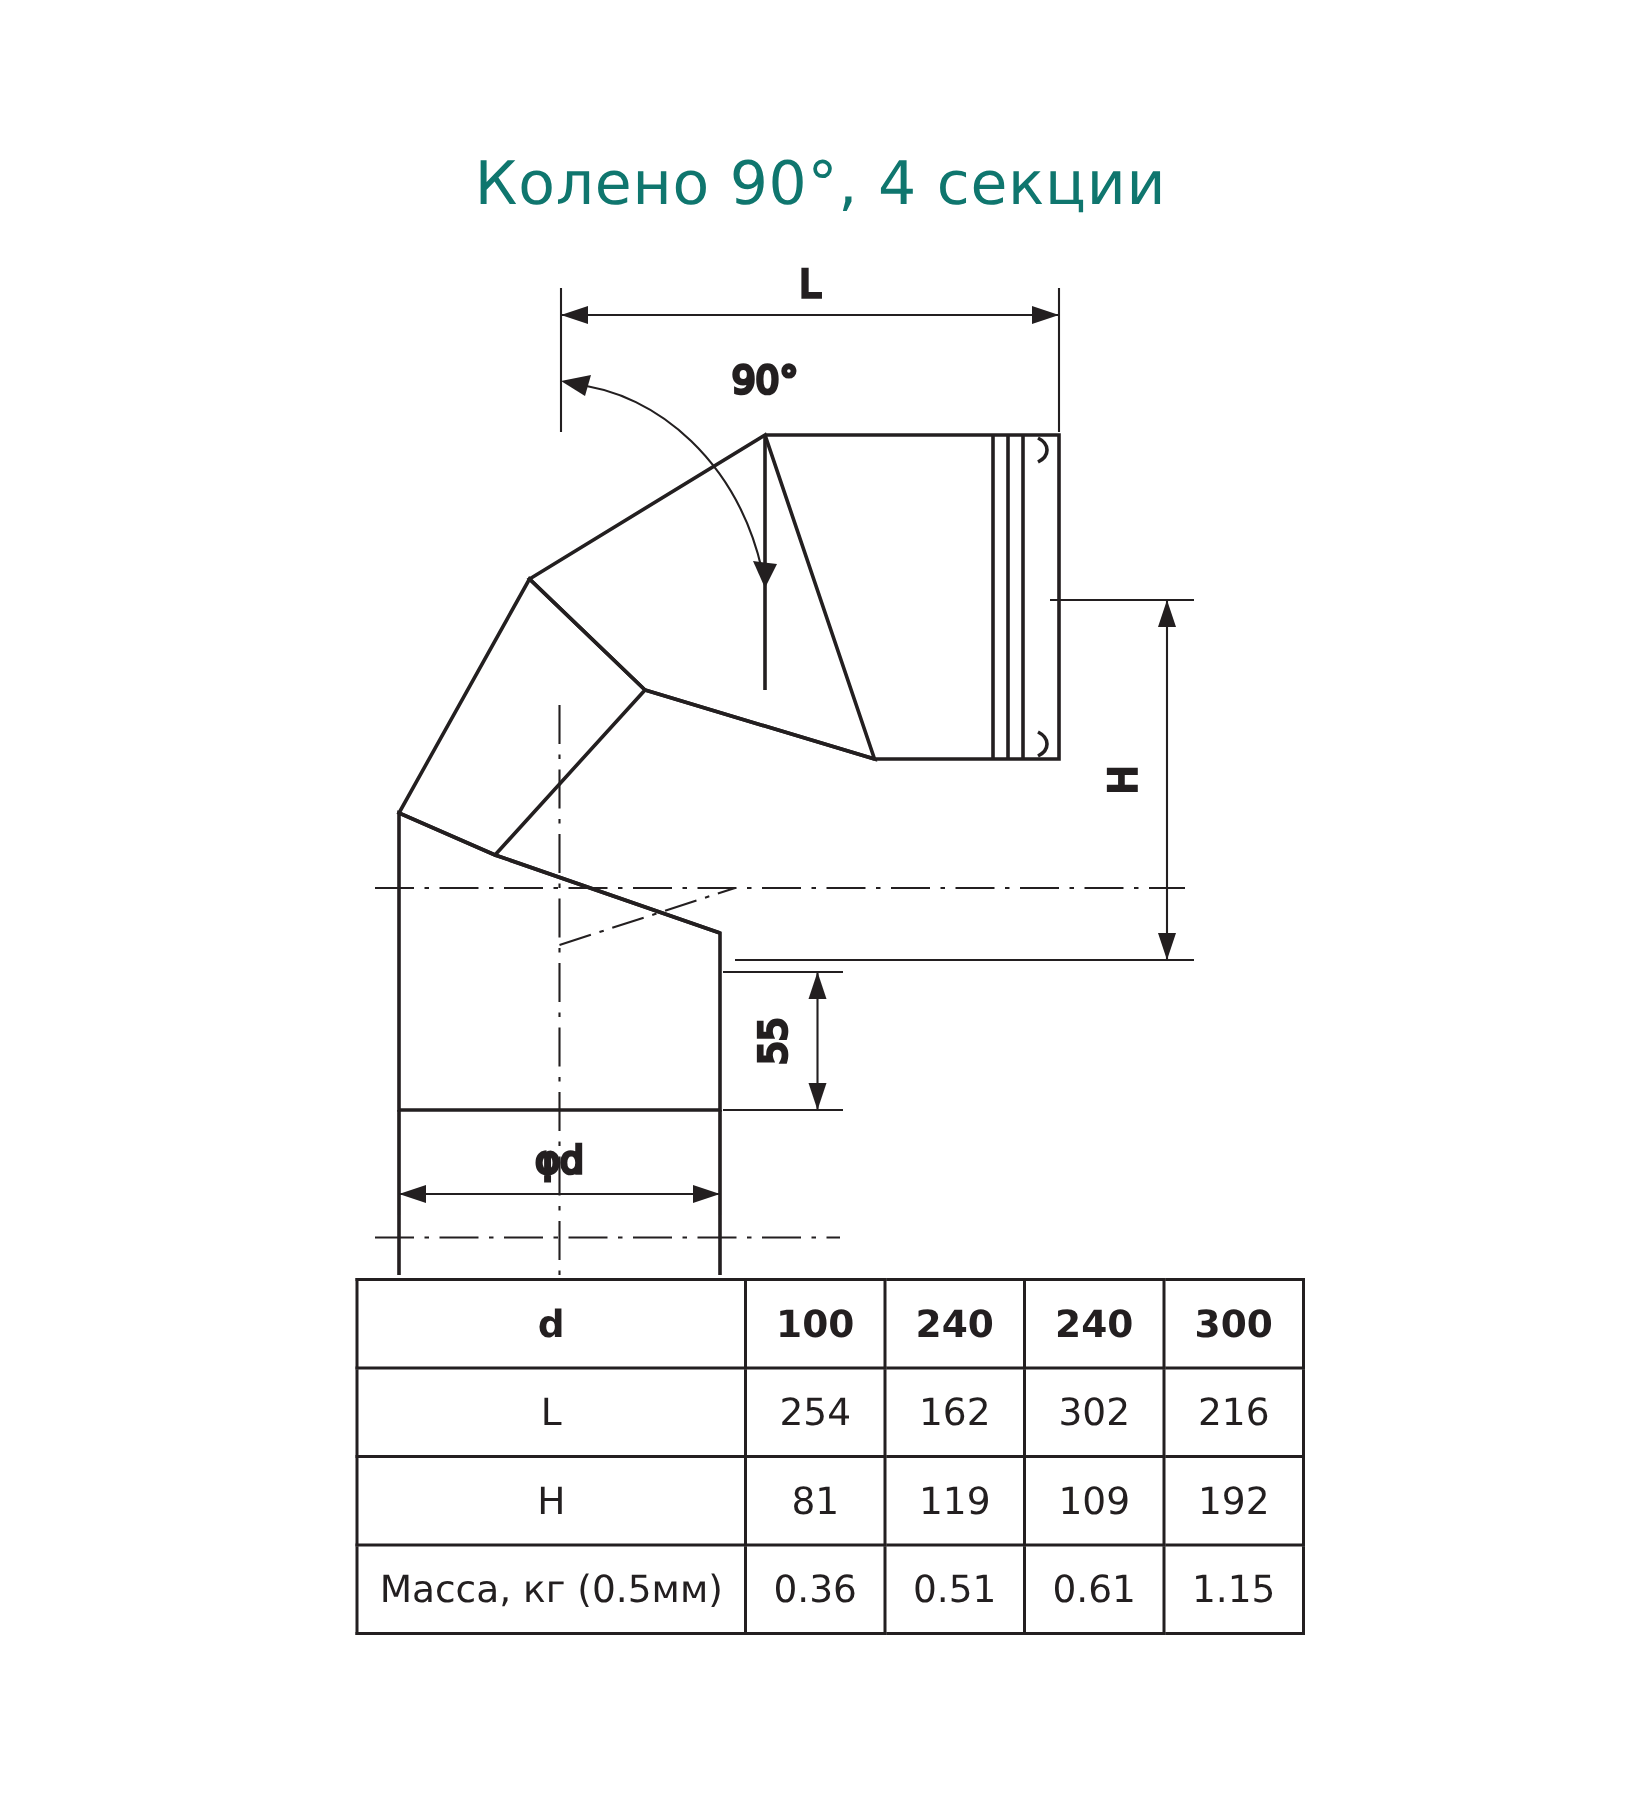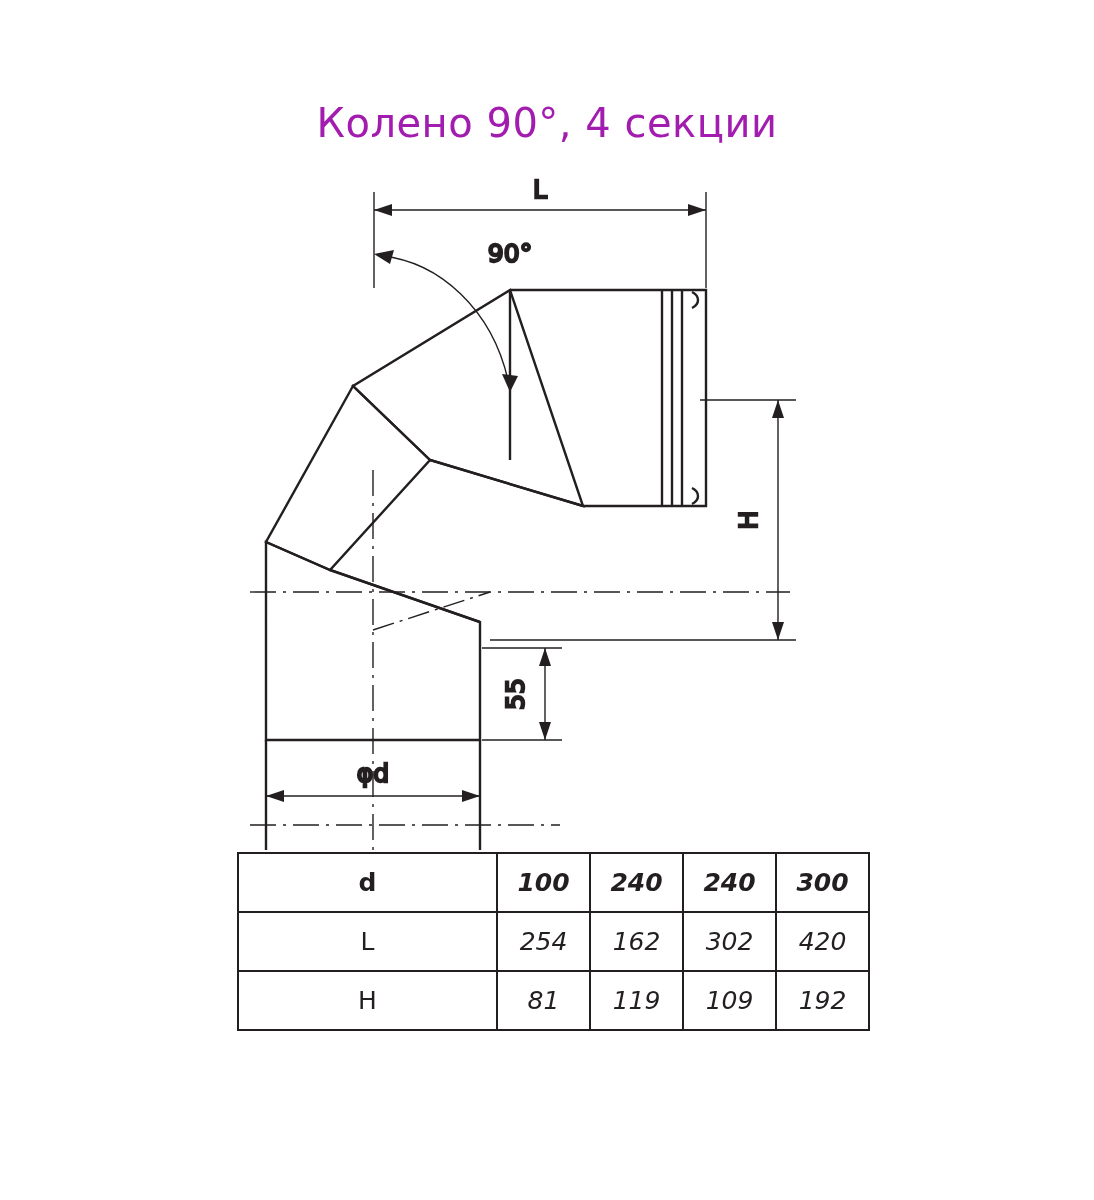--- a/index.html
+++ b/index.html
@@ -22,21 +22,21 @@
   }
   #title {
     position: absolute;
     top: 100px;
     left: 0;
     width: 1094px;
     text-align: center;
     font-size: 40px;
     font-weight: 400;
     letter-spacing: 0.5px;
-    color: #a21caf;
+    color: #0f766e;
   }
   #drawing {
     position: absolute;
     top: 170px;
     left: 0;
     width: 1094px;
     height: 680px;
   }
   #spec-table {
     position: absolute;
@@ -52,21 +52,20 @@
     font-weight: 400;
     padding: 0;
   }
   #spec-table .rowhead {
     width: 257px;
     height: 57px;
   }
   #spec-table .valcell {
     width: 91px;
     height: 57px;
-    font-style: italic;
   }
   #spec-table thead th {
     font-weight: 700;
   }
   .svg-text {
     font-family: "DejaVu Sans", "Liberation Sans", sans-serif;
     font-size: 25px;
     fill: #231f20;
   }
 </style>
@@ -168,25 +167,32 @@
         <th class="valcell">240</th>
         <th class="valcell">300</th>
       </tr>
     </thead>
     <tbody>
       <tr>
         <td class="rowhead">L</td>
         <td class="valcell">254</td>
         <td class="valcell">162</td>
         <td class="valcell">302</td>
-        <td class="valcell">420</td>
+        <td class="valcell">216</td>
       </tr>
       <tr>
         <td class="rowhead">H</td>
         <td class="valcell">81</td>
         <td class="valcell">119</td>
         <td class="valcell">109</td>
         <td class="valcell">192</td>
       </tr>
+      <tr>
+        <td class="rowhead">Масса, кг (0.5мм)</td>
+        <td class="valcell">0.36</td>
+        <td class="valcell">0.51</td>
+        <td class="valcell">0.61</td>
+        <td class="valcell">1.15</td>
+      </tr>
     </tbody>
   </table>
 
 </div>
 
 </body></html>

